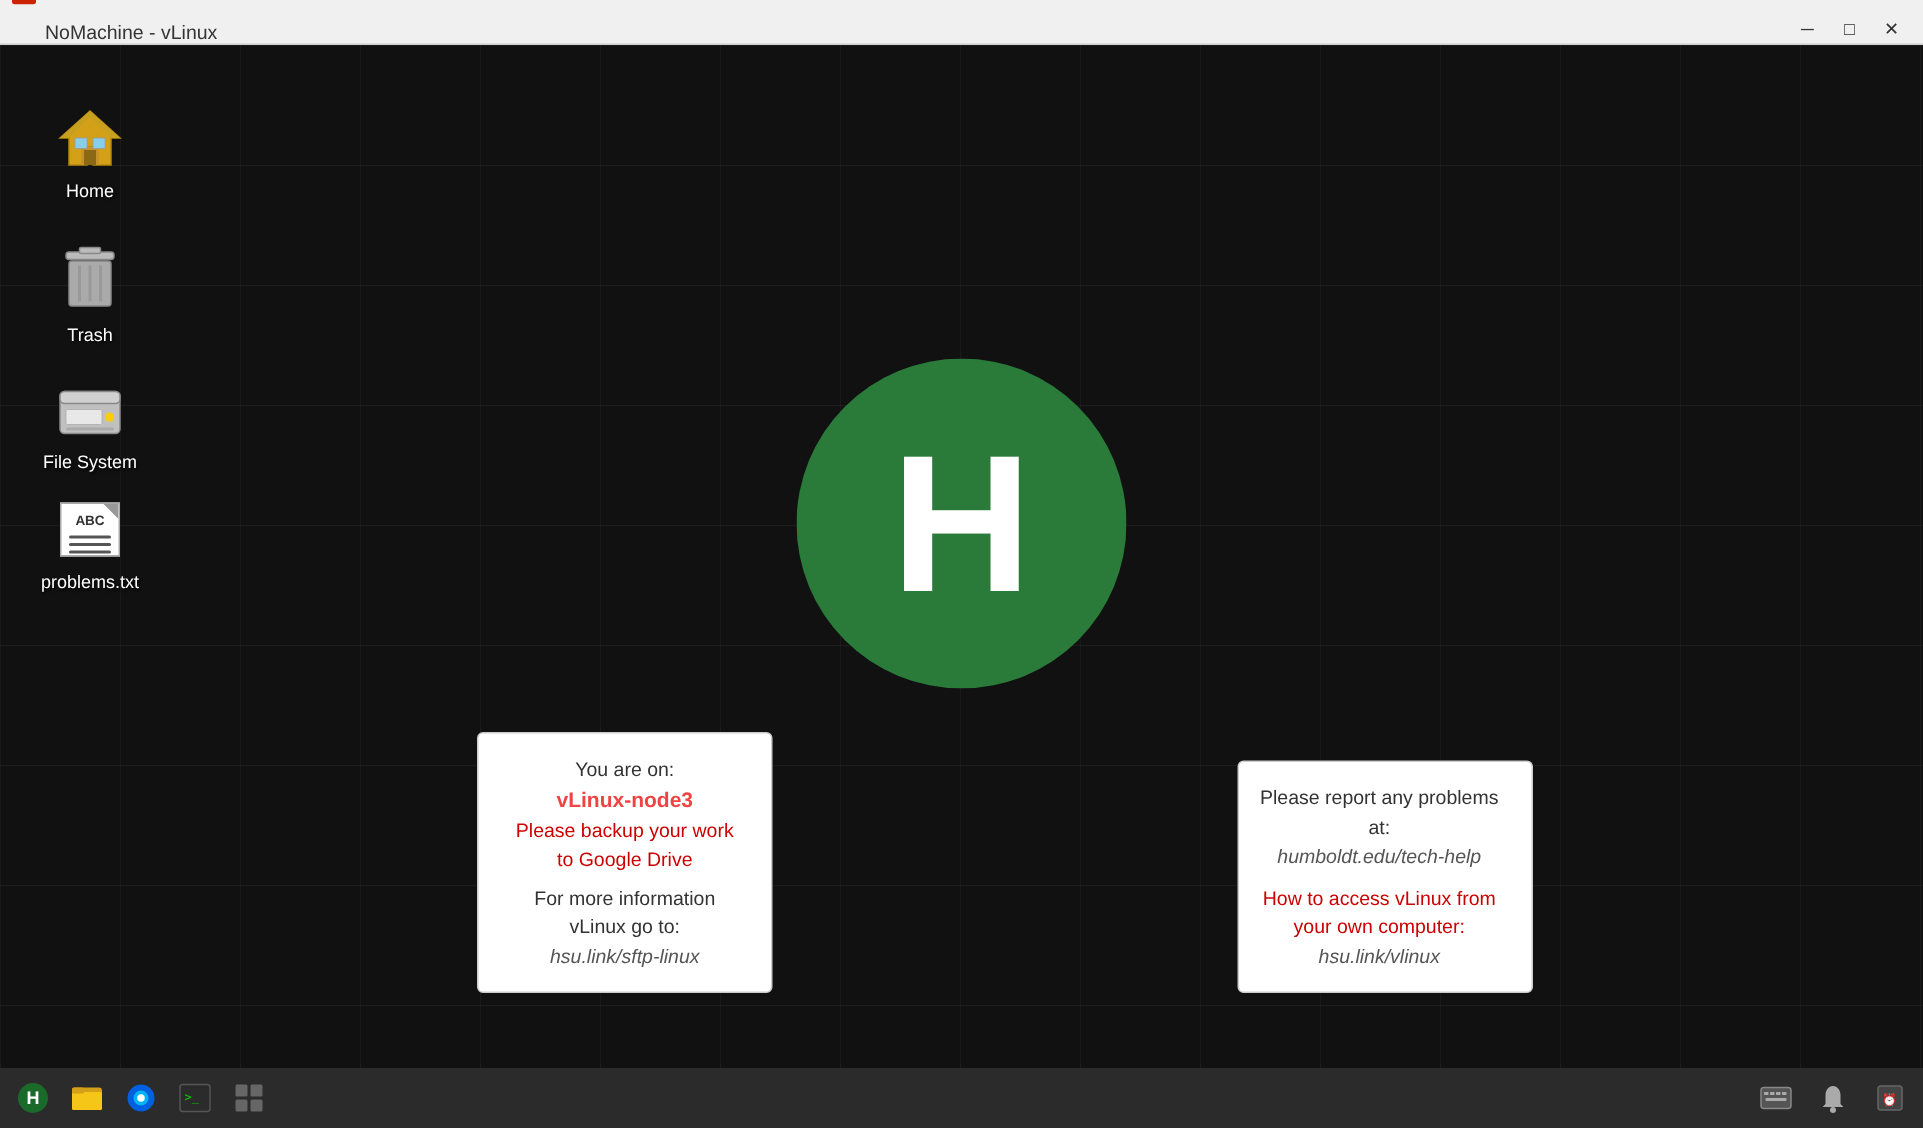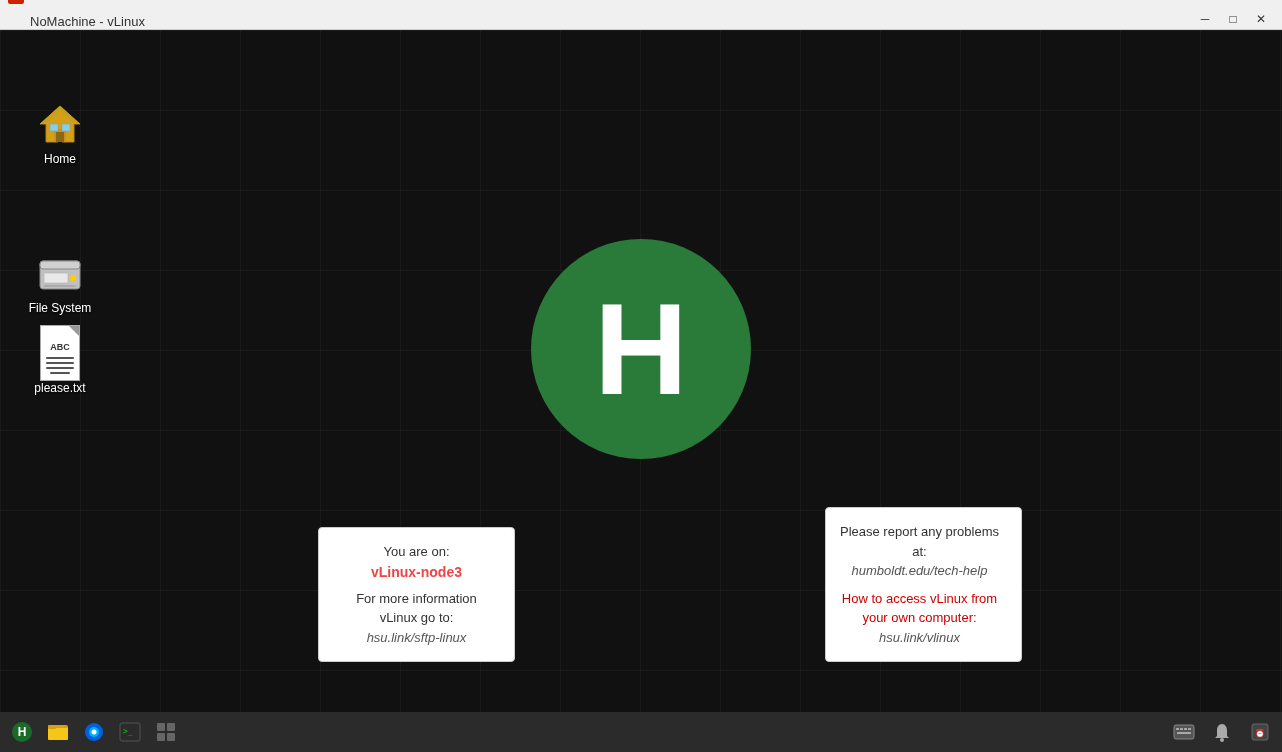--- a/index.html
+++ b/index.html
@@ -101,21 +101,21 @@
 
     
     .home-icon-svg {
       width: 44px;
       height: 44px;
     }
 
     
     .textfile-icon {
       width: 40px;
-      height: 56px;
+      height: 36px;
       background: white;
       border: 1px solid #aaa;
       position: relative;
       display: flex;
       flex-direction: column;
       align-items: center;
       justify-content: center;
       font-size: 8px;
       color: #333;
       overflow: hidden;
@@ -225,38 +225,54 @@
   </div>
   <div id="titlebar-controls">
     <button class="title-btn">─</button>
     <button class="title-btn">□</button>
     <button class="title-btn close-btn">✕</button>
   </div>
 </div>
 
 <div id="desktop">
 
-  <div class="desktop-icon" style="left: 20px; top: 66px;">
+  <div class="desktop-icon" style="left: 20px; top: 34px;">
     <div class="icon-img">
       <svg class="home-icon-svg" viewBox="0 0 44 44">
 
         <polygon points="22,4 2,22 8,22 8,40 20,40 20,28 24,28 24,40 36,40 36,22 42,22" fill="#d4a017" stroke="#b8860b" stroke-width="1"></polygon>
         <rect x="16" y="28" width="12" height="12" fill="#c8922a"></rect>
 
         <rect x="18" y="30" width="8" height="10" fill="#8B6914"></rect>
 
         <rect x="12" y="22" width="8" height="7" fill="#87CEEB" stroke="#999" stroke-width="0.5"></rect>
         <rect x="24" y="22" width="8" height="7" fill="#87CEEB" stroke="#999" stroke-width="0.5"></rect>
 
         <polygon points="22,4 2,22 8,22 22,8 36,22 42,22" fill="#c8a020"></polygon>
       </svg>
     </div>
     <span class="icon-label">Home</span>
   </div>
 
+  <div class="desktop-icon" style="left: 20px; top: 130px;">
+    <div class="icon-img">
+      <svg width="40" height="48" viewBox="0 0 40 48">
+
+        <rect x="4" y="4" width="32" height="5" rx="2" fill="#bbb" stroke="#888" stroke-width="1"></rect>
+        <rect x="13" y="1" width="14" height="4" rx="1" fill="#bbb" stroke="#888" stroke-width="1"></rect>
+
+        <rect x="6" y="10" width="28" height="30" rx="2" fill="#aaa" stroke="#888" stroke-width="1"></rect>
+
+        <line x1="13" y1="13" x2="13" y2="37" stroke="#999" stroke-width="2"></line>
+        <line x1="20" y1="13" x2="20" y2="37" stroke="#999" stroke-width="2"></line>
+        <line x1="27" y1="13" x2="27" y2="37" stroke="#999" stroke-width="2"></line>
+      </svg>
+    </div>
+    <span class="icon-label">Trash</span>
+  </div>
 
   <div class="desktop-icon" style="left: 20px; top: 215px;">
     <div class="icon-img">
       <svg width="44" height="40" viewBox="0 0 44 40">
 
         <rect x="2" y="8" width="40" height="28" rx="3" fill="#c0c0c0" stroke="#888" stroke-width="1"></rect>
         <rect x="2" y="8" width="40" height="8" rx="3" fill="#d0d0d0" stroke="#888" stroke-width="1"></rect>
 
         <rect x="6" y="20" width="24" height="10" rx="1" fill="#e8e8e8" stroke="#aaa" stroke-width="0.5"></rect>
 
@@ -273,33 +289,34 @@
       <div class="textfile-icon">
         <div class="textfile-lines">
           <div style="font-weight:bold; font-size:9px; color:#333; margin-bottom:2px;">ABC</div>
           <div class="textfile-line"></div>
           <div class="textfile-line"></div>
           <div class="textfile-line"></div>
           <div class="textfile-line" style="width:20px;"></div>
         </div>
       </div>
     </div>
-    <span class="icon-label">please.txt</span>
+    <span class="icon-label">problems.txt</span>
   </div>
 
   <div id="humboldt-logo">
     <svg width="220" height="220" viewBox="0 0 220 220">
       <circle cx="110" cy="110" r="110" fill="#2a7a3a"></circle>
       <text x="110" y="155" text-anchor="middle" fill="white" font-size="130" font-weight="bold" font-family="Arial, sans-serif">H</text>
     </svg>
   </div>
 
   <div class="info-card" style="left: 318px; bottom: 50px;">
     <div>You are on:</div>
     <div class="node-name">vLinux-node3</div>
+    <div class="warning-text">Please backup your work to Google Drive</div>
     <div style="margin-top:6px;">For more information vLinux go to:</div>
     <div class="link-text">hsu.link/sftp-linux</div>
   </div>
 
   <div class="info-card" style="right: 260px; bottom: 50px; padding-left: 12px;">
     <div>Please report any problems at:</div>
     <div class="link-text">humboldt.edu/tech-help</div>
     <div class="warning-text" style="margin-top:8px;">How to access vLinux from your own computer:</div>
     <div class="link-text">hsu.link/vlinux</div>
   </div>

